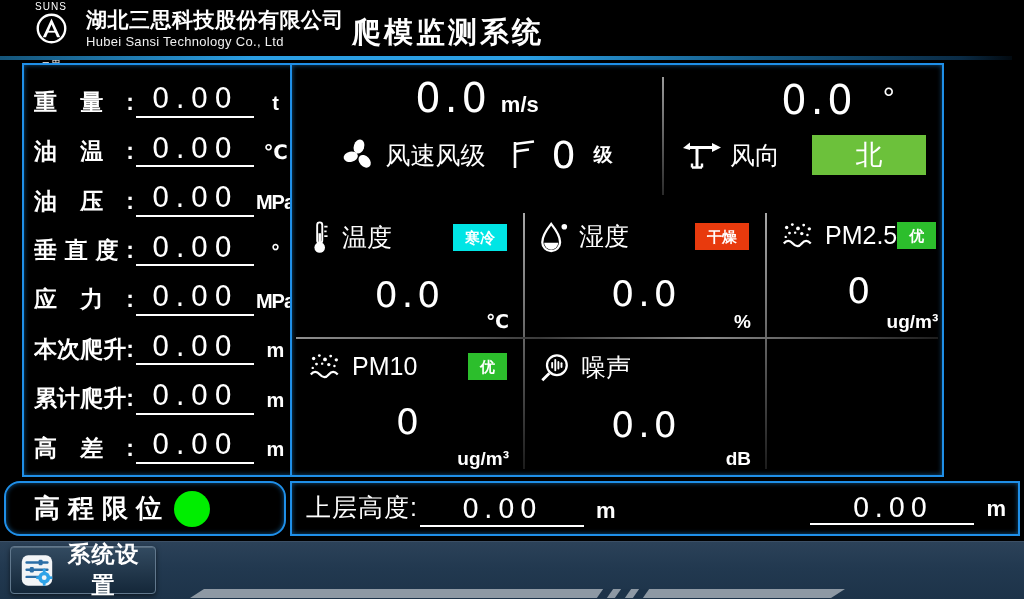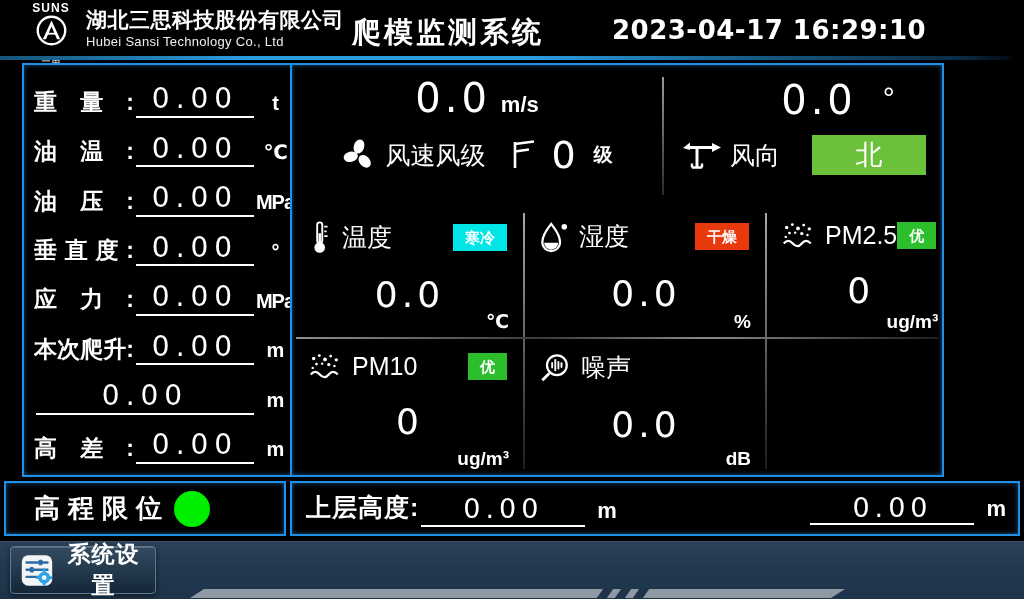--- a/index.html
+++ b/index.html
@@ -4,21 +4,21 @@
 <style>
   html,body { margin:0; padding:0; background:#000; }
   #stage {
     position:relative; width:1024px; height:599px; background:#000;
     font-family:"Liberation Sans","DejaVu Sans",sans-serif; color:#fff;
     overflow:hidden; user-select:none;
   }
   
   #hdr { position:absolute; left:0; top:0; width:1024px; height:56px; }
   .logo { position:absolute; left:22px; top:2px; width:58px; text-align:center; line-height:1; }
-  .logo-suns { font-size:12px; font-weight:700; letter-spacing:1px; }
+  .logo-suns { font-size:10px; font-weight:400; letter-spacing:1px; }
   .logo-cn   { font-size:10px; margin-top:10px; }
   .company   { position:absolute; left:86px; top:8px; }
   .company-cn{ font-size:21px; font-weight:700; letter-spacing:0.5px; line-height:1.1; }
   .company-en{ font-size:13px; color:#f0f0f0; margin-top:3px; letter-spacing:0.3px; }
   .title     { position:absolute; left:352px; top:13px; font-size:29px; font-weight:700; letter-spacing:3px; }
   .datetime  { position:absolute; left:612px; top:15px; font-size:26px; font-weight:700;
                font-family:"DejaVu Sans",sans-serif; letter-spacing:0.5px; }
   .hdr-line  { position:absolute; left:0; top:56px; width:1012px; height:4px;
                background:linear-gradient(90deg,#15557a 0%,#2b9fe4 25%,#2b9fe4 52%,#155a85 75%,#0a2b45 95%,#02090f 100%); }
 
@@ -34,21 +34,21 @@
   .lrow-label { flex:0 0 100px; font-size:23px; font-weight:700; white-space:nowrap;
                 line-height:1.1; padding-bottom:3px; text-align-last:justify; overflow:hidden; }
   .lrow-field { flex:1 1 auto; margin:0 2px; border-bottom:2px solid #fff; text-align:center;
                 font-family:"DejaVu Sans",sans-serif; font-size:28px; letter-spacing:6px;
                 line-height:1.2; }
   .lrow-unit  { flex:0 0 38px; text-align:center; font-weight:700; font-size:20px;
                 letter-spacing:-1px; white-space:nowrap; padding-bottom:3px; }
 
   
   #limit-box { left:4px; top:481px; width:282px; height:55px;
-               display:flex; align-items:center; padding-left:28px; }
+               display:flex; align-items:center; padding-left:28px;border-radius:16px; }
   .limit-label { font-size:26px; font-weight:700; letter-spacing:8px; }
   .limit-dot   { width:36px; height:36px; border-radius:50%; margin-left:4px; }
 
   
   #right-panel { left:290px; top:63px; width:654px; height:414px; }
   .wind-row  { position:absolute; left:0; top:0; right:0; height:142px; }
   .wind-left { position:absolute; left:0; top:0; width:370px; height:100%; }
   .wind-divider { position:absolute; left:370px; top:12px; width:2px; height:118px;
                   background:linear-gradient(180deg,#9a9a9a,#2a2a2a); }
   .wind-right{ position:absolute; left:372px; right:0; top:0; height:100%; }
@@ -78,21 +78,21 @@
   .cell-badge{ margin-left:auto; margin-right:4px; padding:0 12px; height:27px; line-height:27px;
                text-align:center; font-size:15px; font-weight:700; color:#fff; white-space:nowrap; }
   .cell-value{ text-align:center; font-family:"DejaVu Sans",sans-serif; font-size:36px;
                letter-spacing:4px; margin-top:20px; }
   .cell-unit { position:absolute; right:14px; bottom:5px; font-size:19px; font-weight:700; }
 
   
   #heights-box { left:290px; top:481px; width:730px; height:55px;
                  display:flex; align-items:center; justify-content:space-between; padding:0 12px 0 14px; }
   .hgroup { display:flex; align-items:flex-end; }
-  .hlabel { font-size:25px; font-weight:700; padding-bottom:3px; letter-spacing:1px; white-space:nowrap; }
+  .hlabel { font-size:25px; font-weight:400; padding-bottom:3px; letter-spacing:1px; white-space:nowrap; }
   .hfield { width:164px; border-bottom:2px solid #fff; text-align:center;
             font-family:"DejaVu Sans",sans-serif; font-size:27px; letter-spacing:5px;
             line-height:1.15; margin-left:2px; }
   .hunit  { font-size:22px; font-weight:700; margin-left:12px; padding-bottom:3px; }
 
   
   #footer { position:absolute; left:0; top:541px; width:1024px; height:58px;
             background:linear-gradient(180deg,#2c4259,#223950 45%,#1d3349);
             box-shadow:inset 0 1px 0 rgba(255,255,255,.08); }
   .settings-btn { position:absolute; left:10px; top:5px; width:146px; height:48px;
@@ -119,21 +119,20 @@
         <path d="M18 7 L27.5 27.5 L24 27.5 L18 13.5 L12 27.5 L8.5 27.5 Z" fill="#fff"></path>
         <path d="M12.5 21.5 H23.5" stroke="#fff" stroke-width="2"></path>
       </svg>
       <div class="logo-cn">三思</div>
     </div>
     <div class="company">
       <div class="company-cn">湖北三思科技股份有限公司</div>
       <div class="company-en">Hubei Sansi Technology Co., Ltd</div>
     </div>
     <div class="title">爬模监测系统</div>
-    <div class="datetime">2023-04-17 16:29:10</div>
   </div>
   <div class="hdr-line"></div>
 
   <section id="left-panel" class="bluebox">
     <div class="lrow">
       <span class="lrow-label">重 量 :</span>
       <span class="lrow-field">0.00</span>
       <span class="lrow-unit">t</span>
     </div>
     <div class="lrow">
@@ -155,20 +154,21 @@
       <span class="lrow-label">应 力 :</span>
       <span class="lrow-field">0.00</span>
       <span class="lrow-unit">MPa</span>
     </div>
     <div class="lrow">
       <span class="lrow-label">本次爬升:</span>
       <span class="lrow-field">0.00</span>
       <span class="lrow-unit">m</span>
     </div>
     <div class="lrow">
+      <span class="lrow-label">累计爬升:</span>
       <span class="lrow-field">0.00</span>
       <span class="lrow-unit">m</span>
     </div>
     <div class="lrow">
       <span class="lrow-label">高 差 :</span>
       <span class="lrow-field">0.00</span>
       <span class="lrow-unit">m</span>
     </div>
   </section>
 

